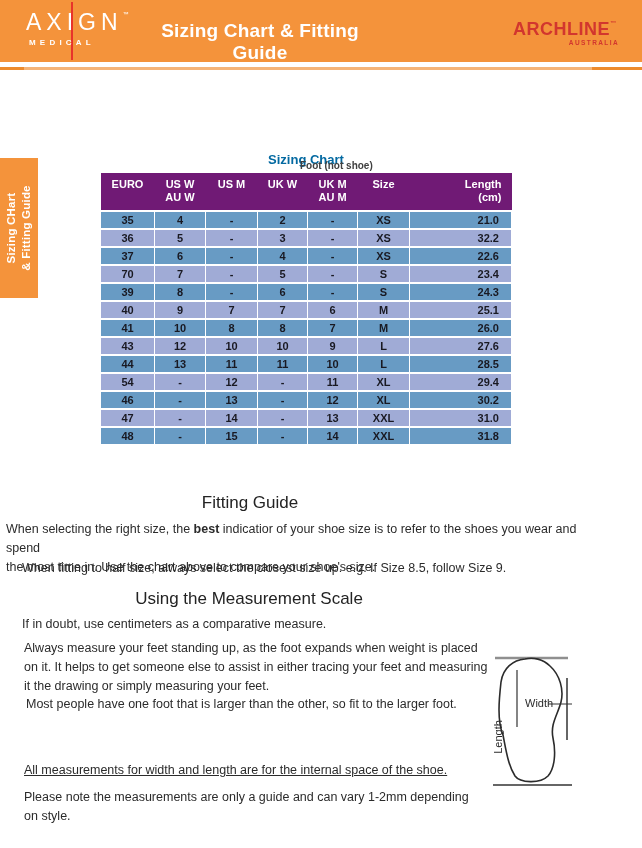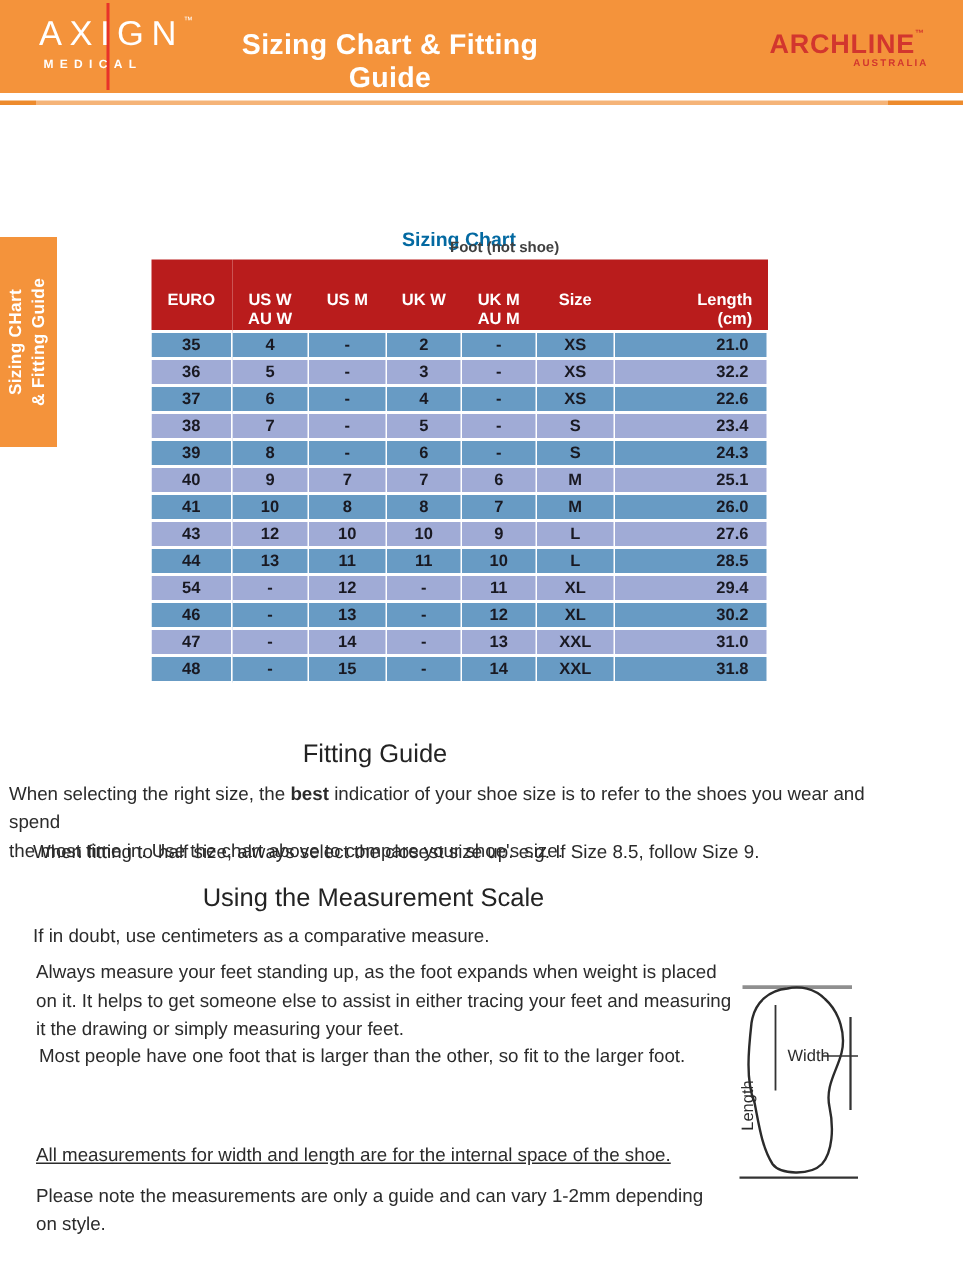--- a/index.html
+++ b/index.html
@@ -37,22 +37,22 @@
 
   
   .chart-title { position: absolute; left: 100px; top: 152px; width: 412px; text-align: center;
     font-size: 13px; font-weight: 700; color: #0369a1; }
   .foot-label { position: absolute; left: 300px; top: 160px; width: 211px; text-align: left;
     font-size: 10px; font-weight: 700; color: #404040; }
 
   
   .sizing-table { position: absolute; left: 100px; top: 173px; border-collapse: collapse; table-layout: fixed; }
   .sizing-table th {
-    background: #b91c1c; color: #fff; font-size: 11px; font-weight: 700;
-    vertical-align: top; text-align: center; padding-top: 21px; height: 38px;
+    background: #701a75; color: #fff; font-size: 11px; font-weight: 700;
+    vertical-align: top; text-align: center; padding-top: 5px; height: 38px;
     line-height: 13px; white-space: pre-line; border: none;
   }
   .sizing-table td {
     font-size: 11px; font-weight: 700; color: #191922; text-align: center;
     height: 18px; border: 1px solid #fff; border-top-width: 2px; border-bottom-width: 2px;
     padding: 0;
   }
   .sizing-table tbody tr:nth-child(odd) td { background: #689BC4; }
   .sizing-table tbody tr:nth-child(even) td { background: #A0ABD6; }
   .sizing-table .col0 { width: 54px; }
@@ -145,21 +145,21 @@
         <tr>
           <td class="col0">37</td>
           <td class="col1">6</td>
           <td class="col2">-</td>
           <td class="col3">4</td>
           <td class="col4">-</td>
           <td class="col5">XS</td>
           <td class="col6">22.6</td>
         </tr>
         <tr>
-          <td class="col0">38</td>
+          <td class="col0">70</td>
           <td class="col1">7</td>
           <td class="col2">-</td>
           <td class="col3">5</td>
           <td class="col4">-</td>
           <td class="col5">S</td>
           <td class="col6">23.4</td>
         </tr>
         <tr>
           <td class="col0">39</td>
           <td class="col1">8</td>

